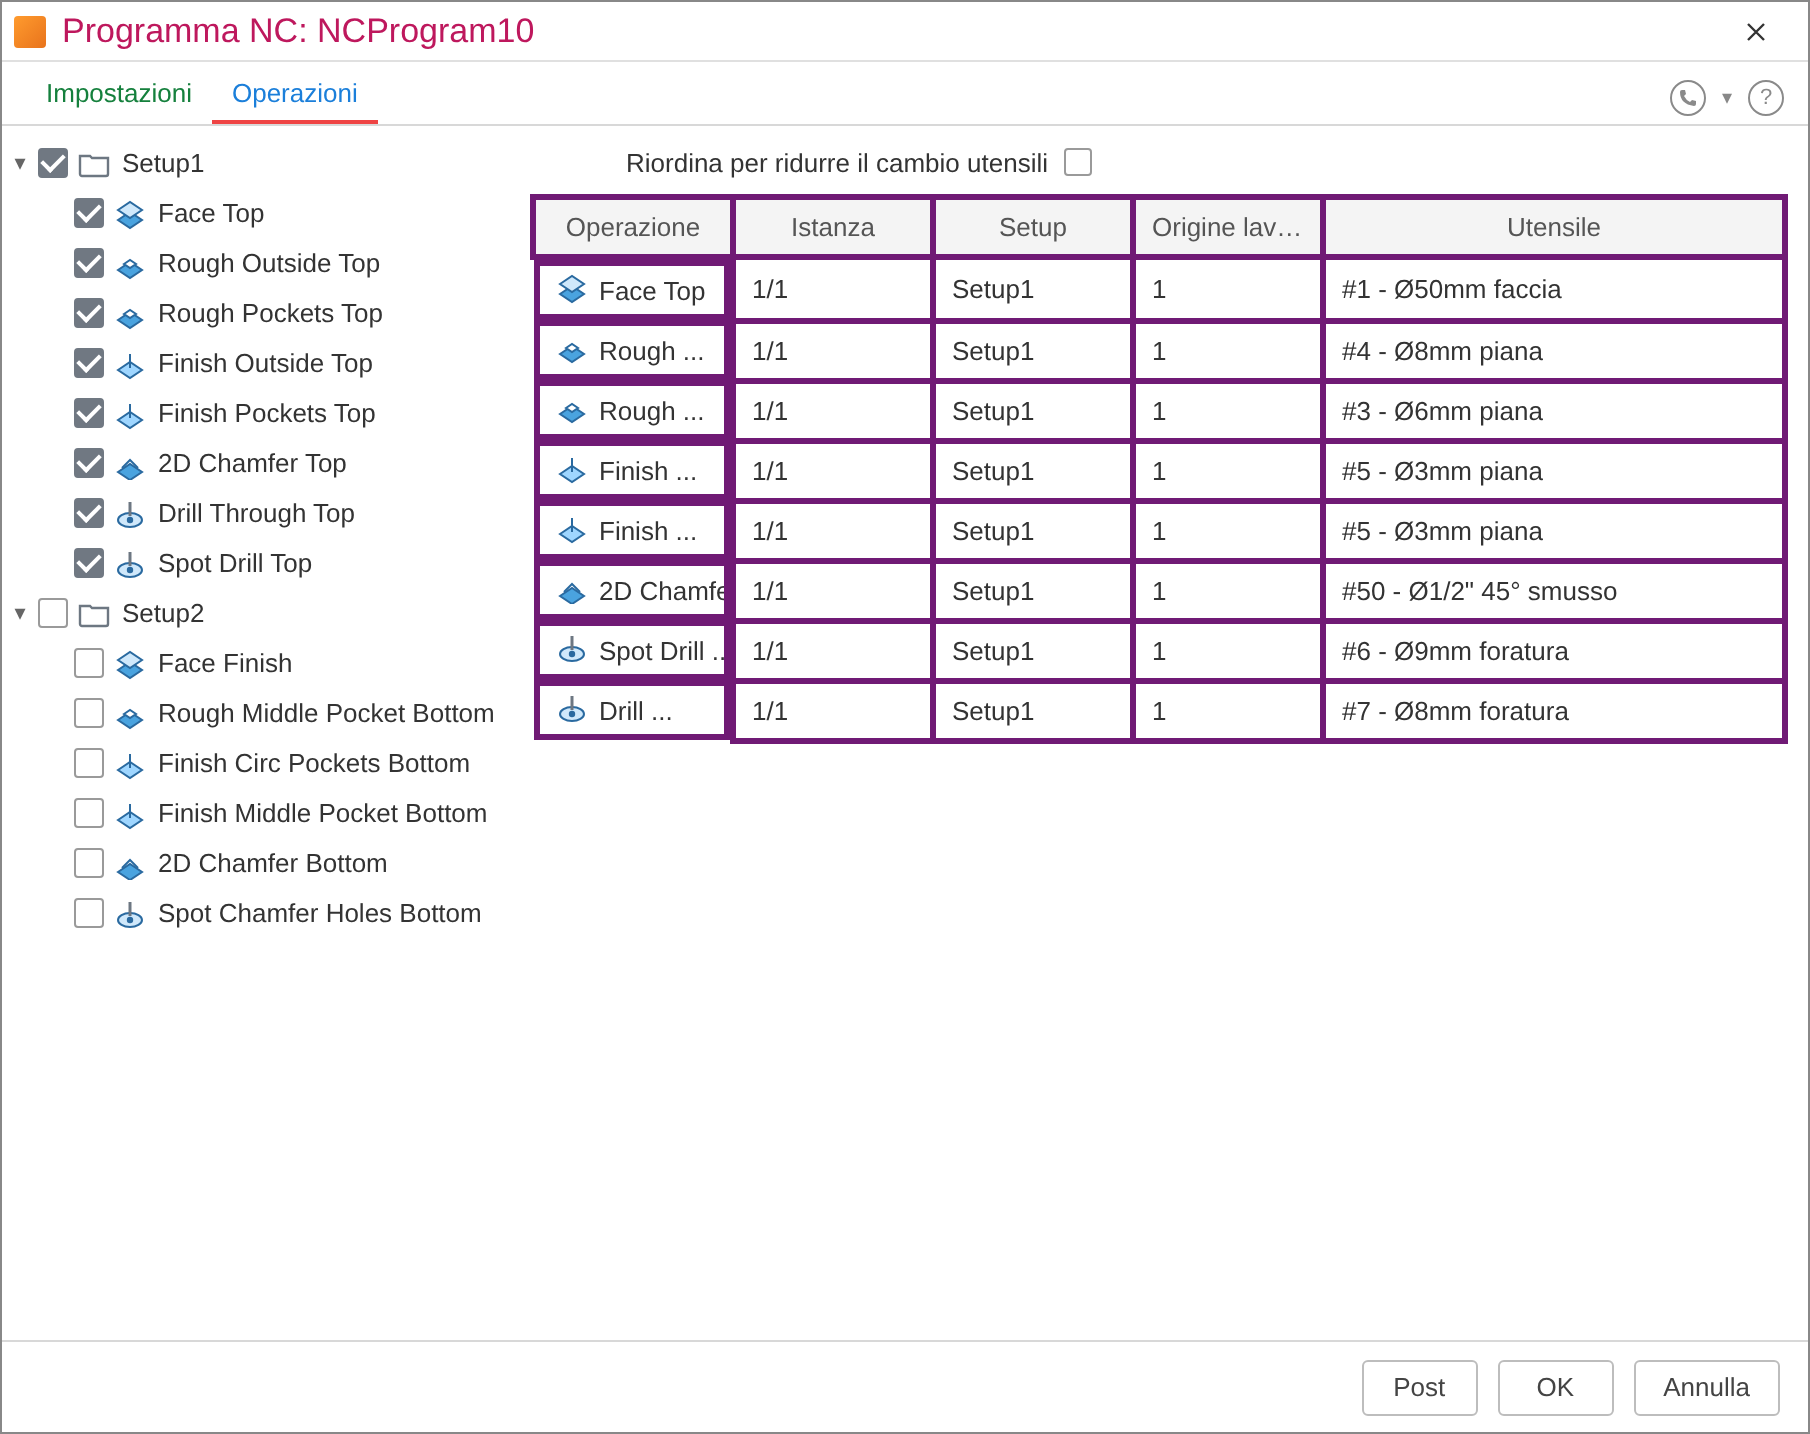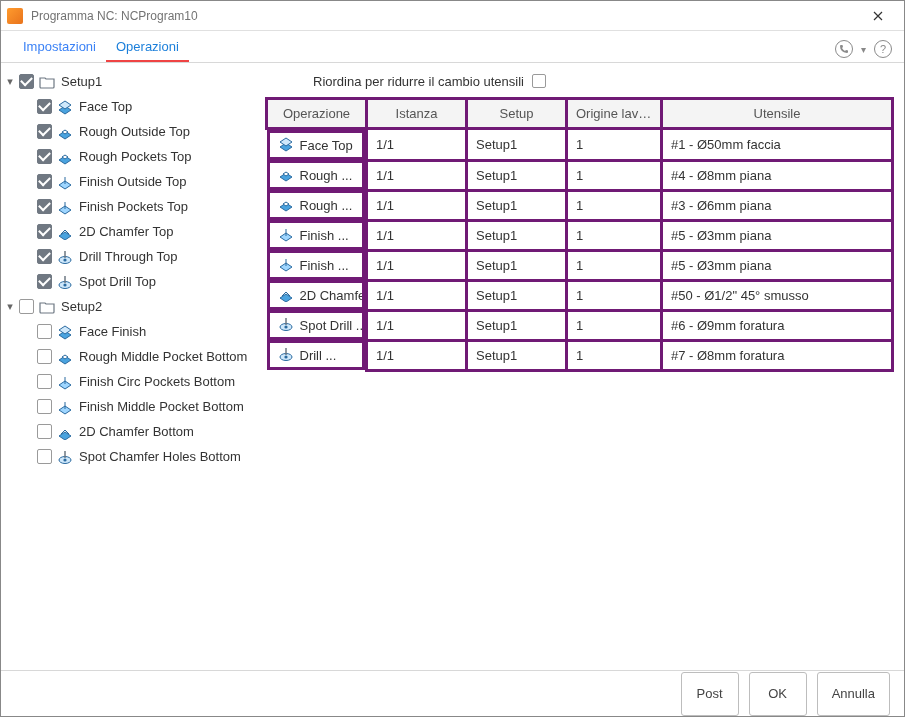--- a/index.html
+++ b/index.html
@@ -23,38 +23,38 @@
     padding: 0 6px;
     border-bottom: 1px solid #e0e0e0;
   }
   .titlebar .app-icon {
     width: 16px; height: 16px;
     background: linear-gradient(135deg,#ff9b2e,#e8731c);
     border-radius: 2px;
     margin-right: 8px;
     display:inline-block;
   }
-  .titlebar .title { flex: 1; font-size: 12px; color: #737373; }
+  .titlebar .title { flex: 1; font-size: 17px; color: #be185d; }
   .titlebar .close {
     width: 40px; height: 28px;
     display: flex; align-items: center; justify-content: center;
     cursor: pointer;
   }
   .titlebar .close svg { width:10px; height:10px; }
   .tabs-row {
     height: 32px;
     display: flex;
     align-items: flex-end;
     padding: 0 12px;
     border-bottom: 1px solid #d8d8d8;
   }
   .tab {
     padding: 7px 10px 6px 10px;
     font-size: 13px;
-    color: #3b82f6;
+    color: #15803d;
     cursor: pointer;
     border-bottom: 2px solid transparent;
   }
   .tab.active {
     color: #1b7fda;
     border-bottom: 2px solid #ef4444;
   }
   .tabs-right {
     margin-left: auto;
     display: flex;
@@ -179,21 +179,21 @@
     height: 46px;
     border-top: 1px solid #d8d8d8;
     display:flex;
     align-items:center;
     justify-content:flex-end;
     padding: 0 14px;
     gap: 10px;
   }
   .btn {
     min-width: 58px;
-    height: 44px;
+    height: 28px;
     padding: 0 14px;
     border: 1px solid #bdbdbd;
     border-radius: 3px;
     background: #fff;
     font-size: 13px;
     color:#444;
     cursor:pointer;
     display:flex; align-items:center; justify-content:center;
   }
 

